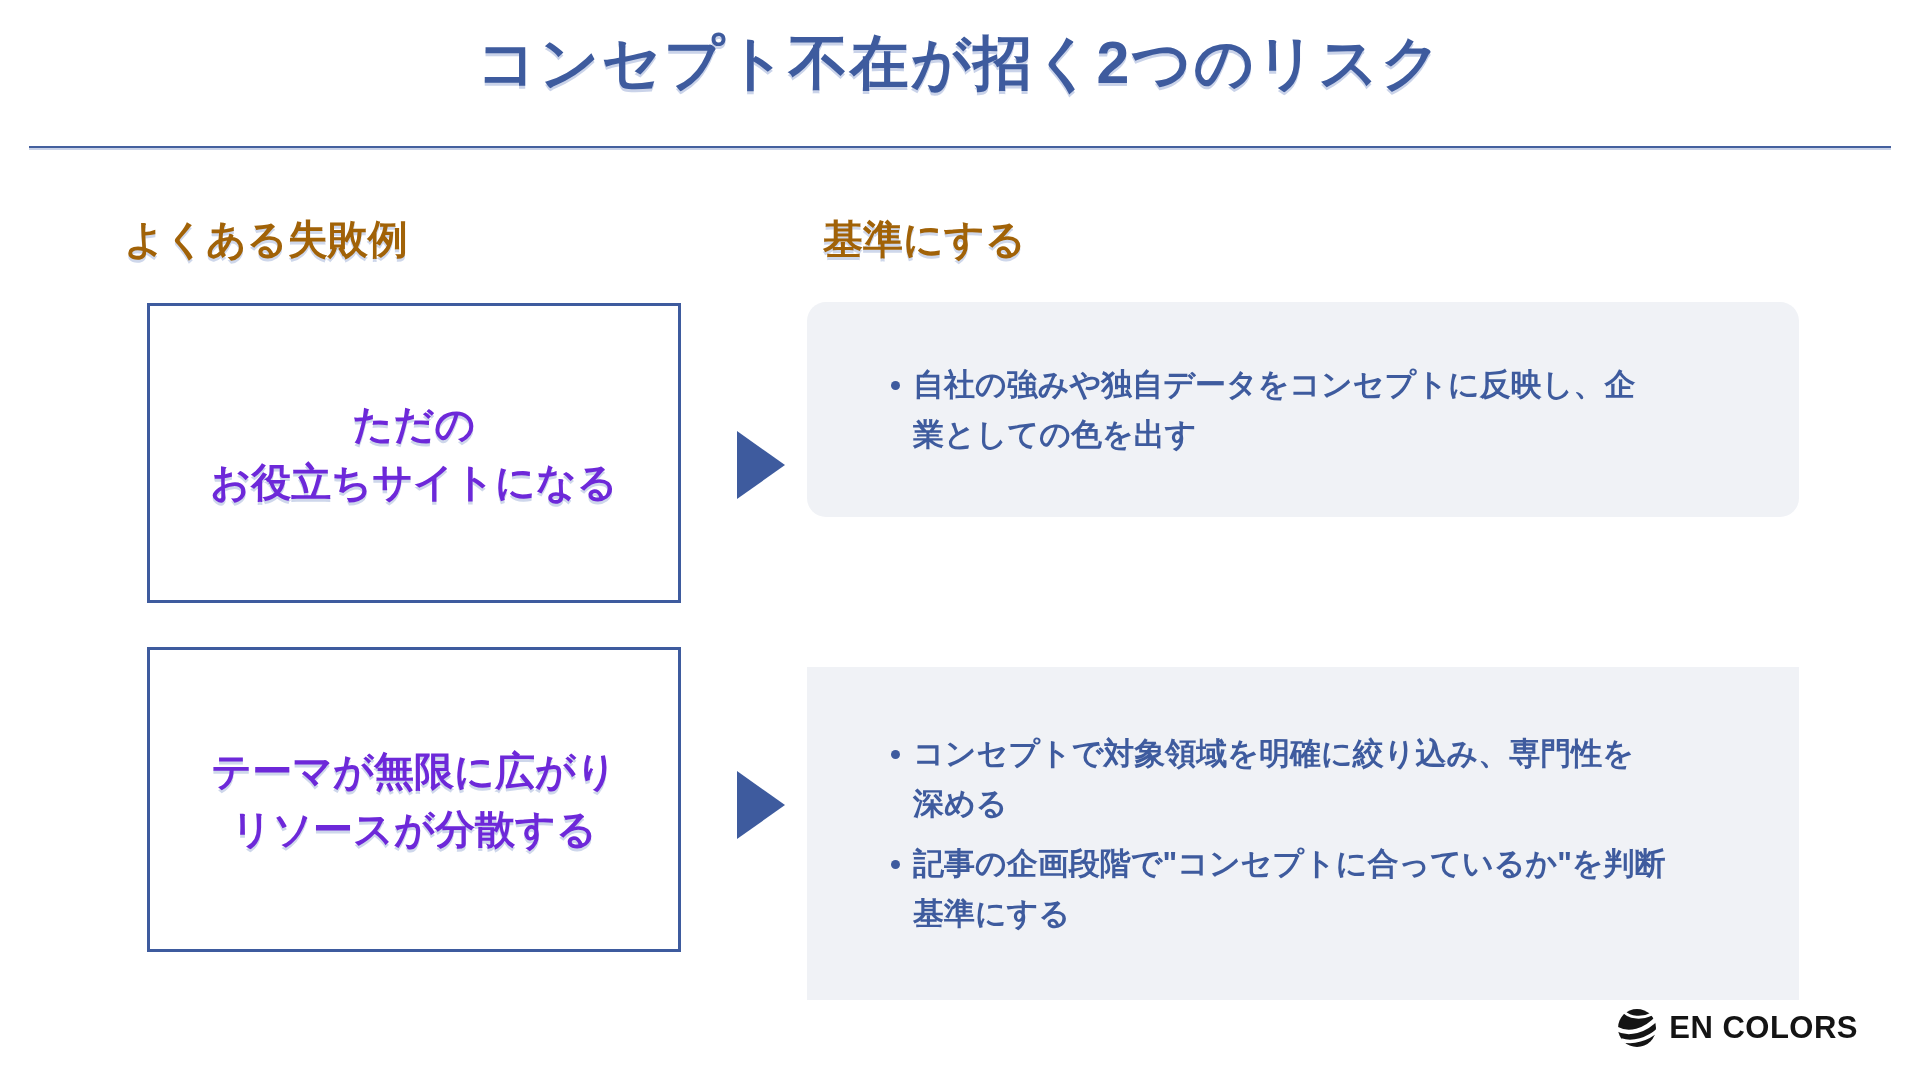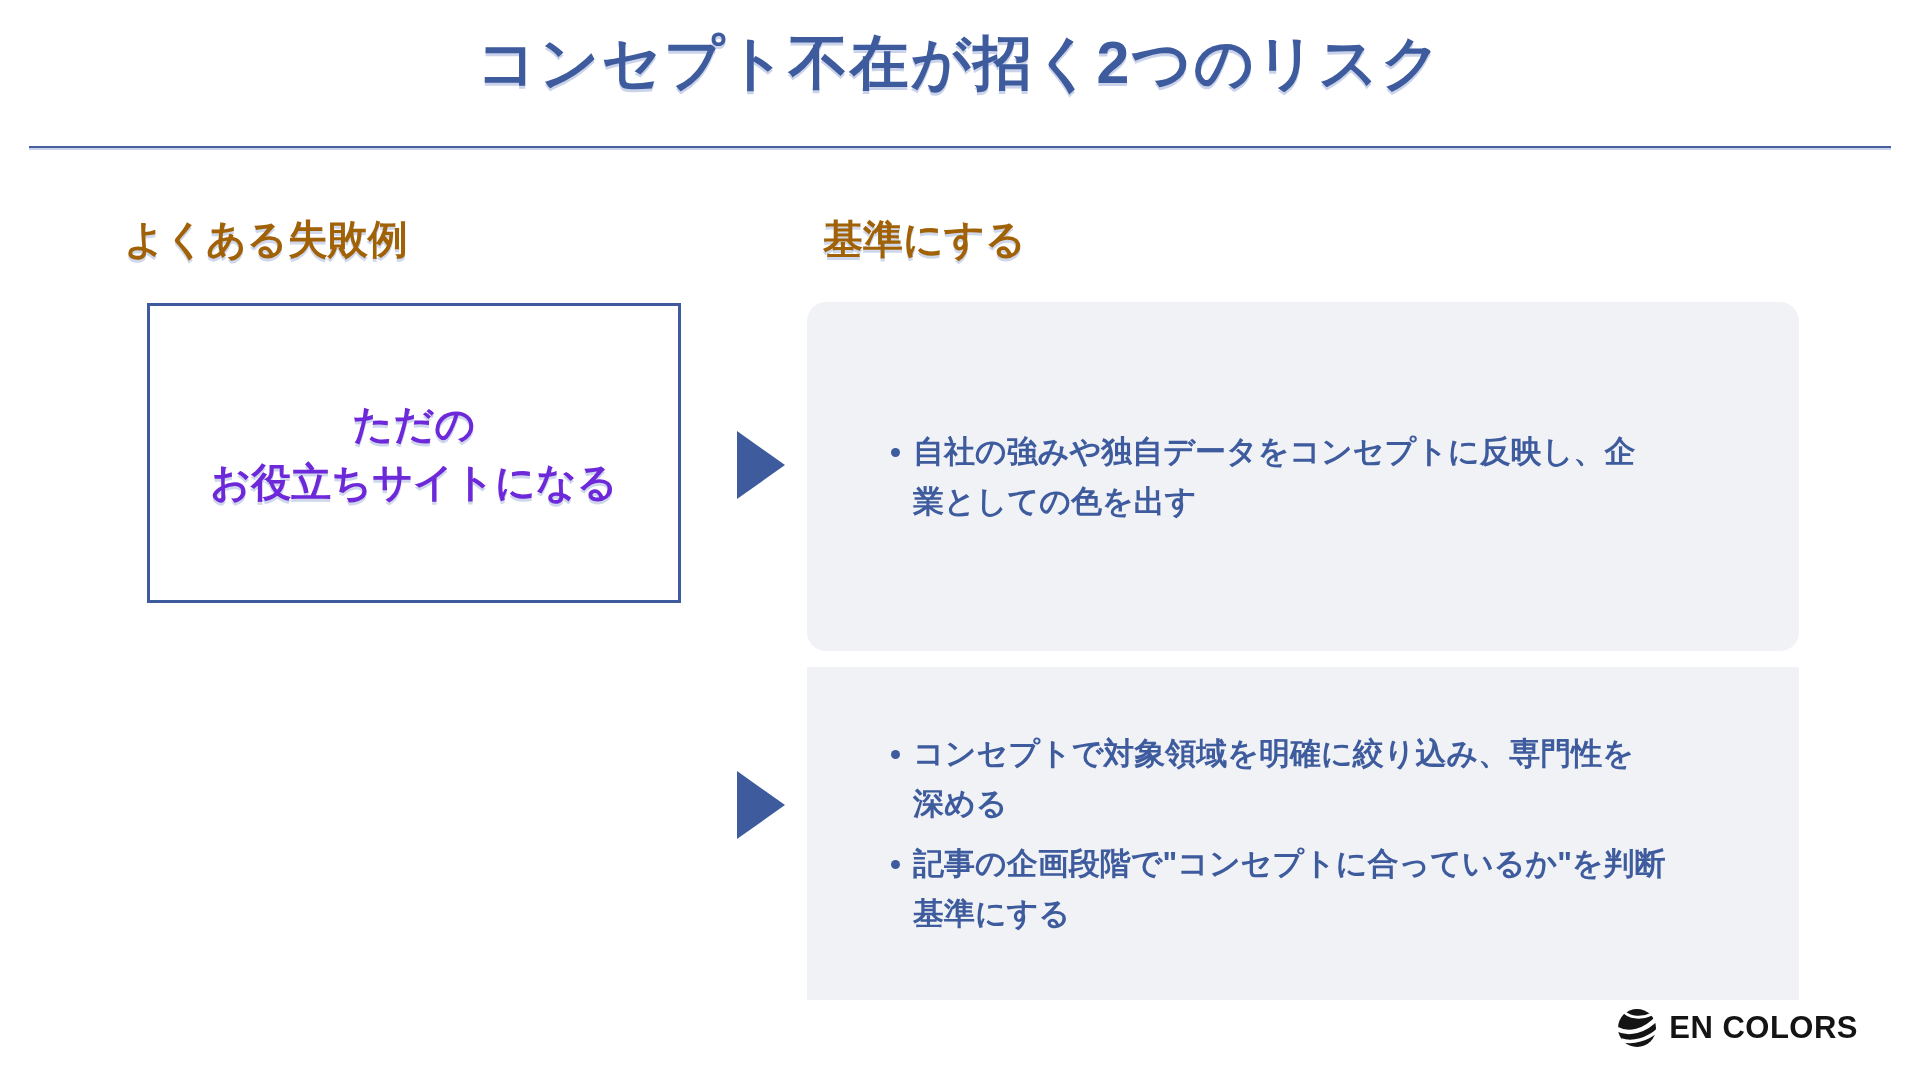--- a/index.html
+++ b/index.html
@@ -37,21 +37,21 @@
     border-top:34px solid transparent;border-bottom:34px solid transparent;
     border-left:48px solid #3e5b9e;
   }
   .arrow.a1{top:431px;}
   .arrow.a2{top:771px;}
   .panel{
     position:absolute;left:807px;width:992px;background:#f0f2f6;box-sizing:border-box;
     display:flex;flex-direction:column;justify-content:center;row-gap:10px;
     padding:0 56px 0 84px;
   }
-  .panel.p1{top:302px;height:349px;border-radius:19px;}
+  .panel.p1{top:302px;height:215px;border-radius:19px;}
   .panel.p2{top:623px;height:333px;margin-top:44px;}
   .bullet{display:flex;align-items:flex-start;column-gap:13px;}
   .dot{width:9px;height:9px;border-radius:50%;background:#3e5b9e;margin-top:21px;flex:none;}
   .bullet-text{
     font-size:31px;line-height:50px;font-weight:700;color:#3e5b9e;white-space:pre-line;
   }
   .logo{
     position:absolute;right:62px;top:1006px;display:flex;align-items:center;column-gap:10px;
   }
   .logo-text{
@@ -75,20 +75,24 @@
   </div>
   <div class="arrow a1"></div>
   <div class="panel p1">
     <div class="bullet">
       <span class="dot"></span>
       <span class="bullet-text">自社の強みや独自データをコンセプトに反映し、企
 業としての色を出す</span>
     </div>
   </div>
 
+  <div class="fail-box box2">
+    <div class="fail-text">テーマが無限に広がり
+リソースが分散する</div>
+  </div>
   <div class="arrow a2"></div>
   <div class="panel p2">
     <div class="bullet">
       <span class="dot"></span>
       <span class="bullet-text">コンセプトで対象領域を明確に絞り込み、専門性を
 深める</span>
     </div>
     <div class="bullet">
       <span class="dot"></span>
       <span class="bullet-text">記事の企画段階で"コンセプトに合っているか"を判断

